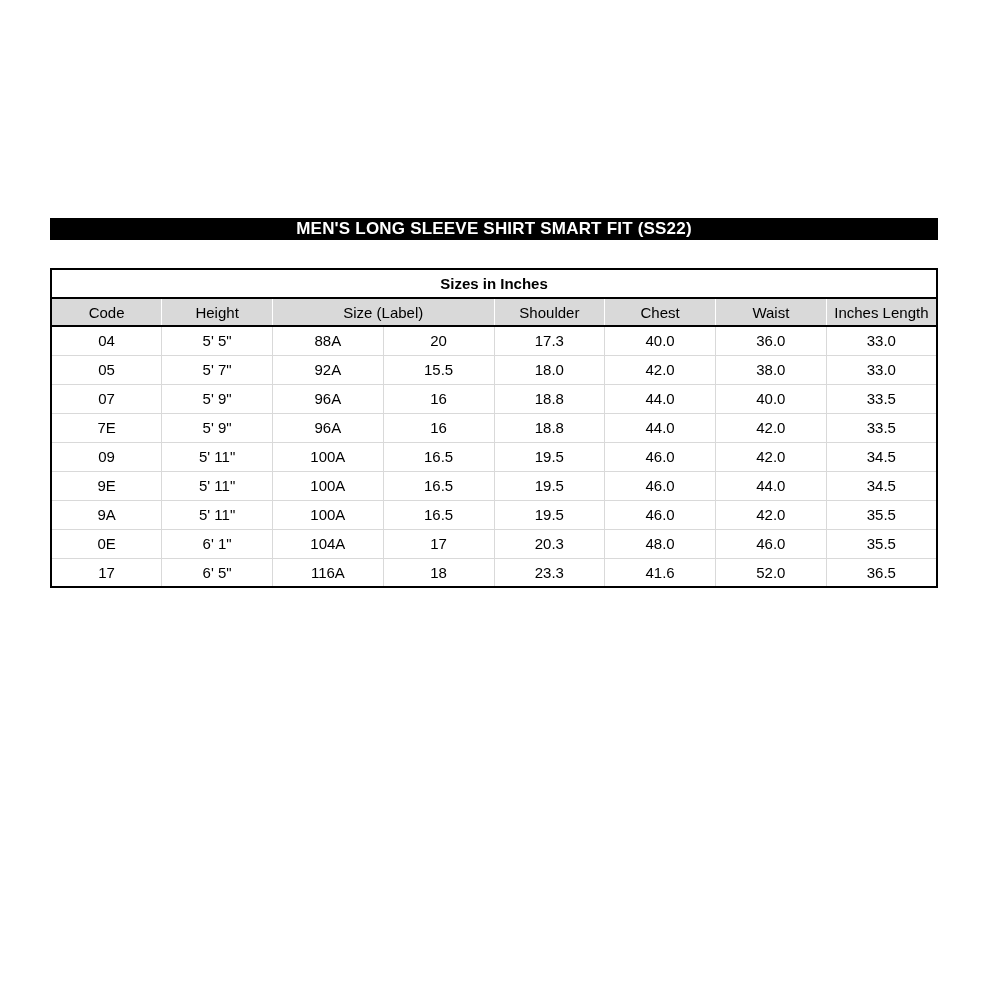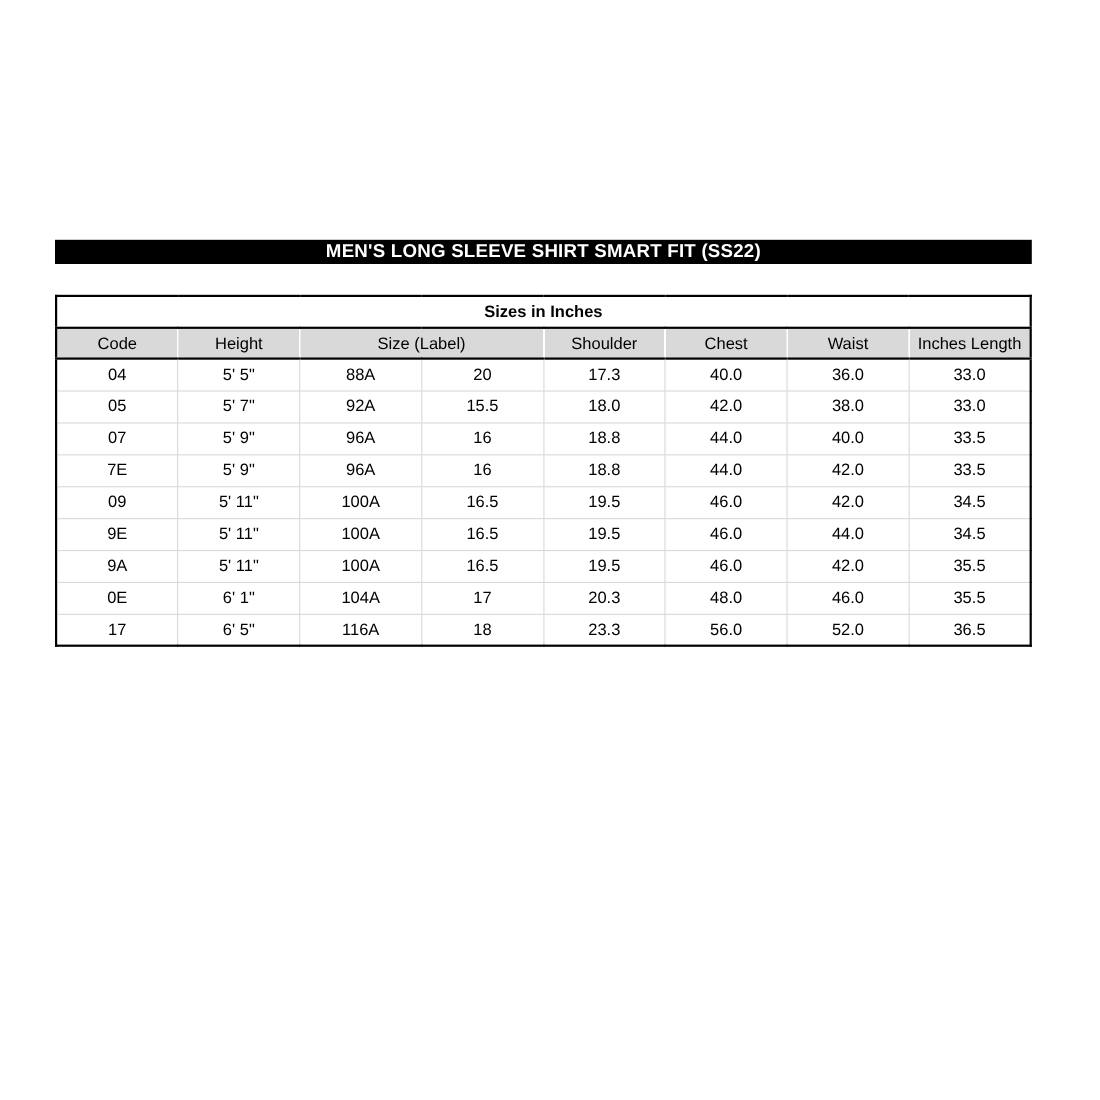--- a/index.html
+++ b/index.html
@@ -172,19 +172,19 @@
           <td>48.0</td>
           <td>46.0</td>
           <td>35.5</td>
         </tr>
         <tr>
           <td>17</td>
           <td>6' 5"</td>
           <td>116A</td>
           <td>18</td>
           <td>23.3</td>
-          <td>56.0</td>
+          <td>41.6</td>
           <td>52.0</td>
           <td>36.5</td>
         </tr>
       </tbody>
   </table>
 </div>
 
 </body></html>

